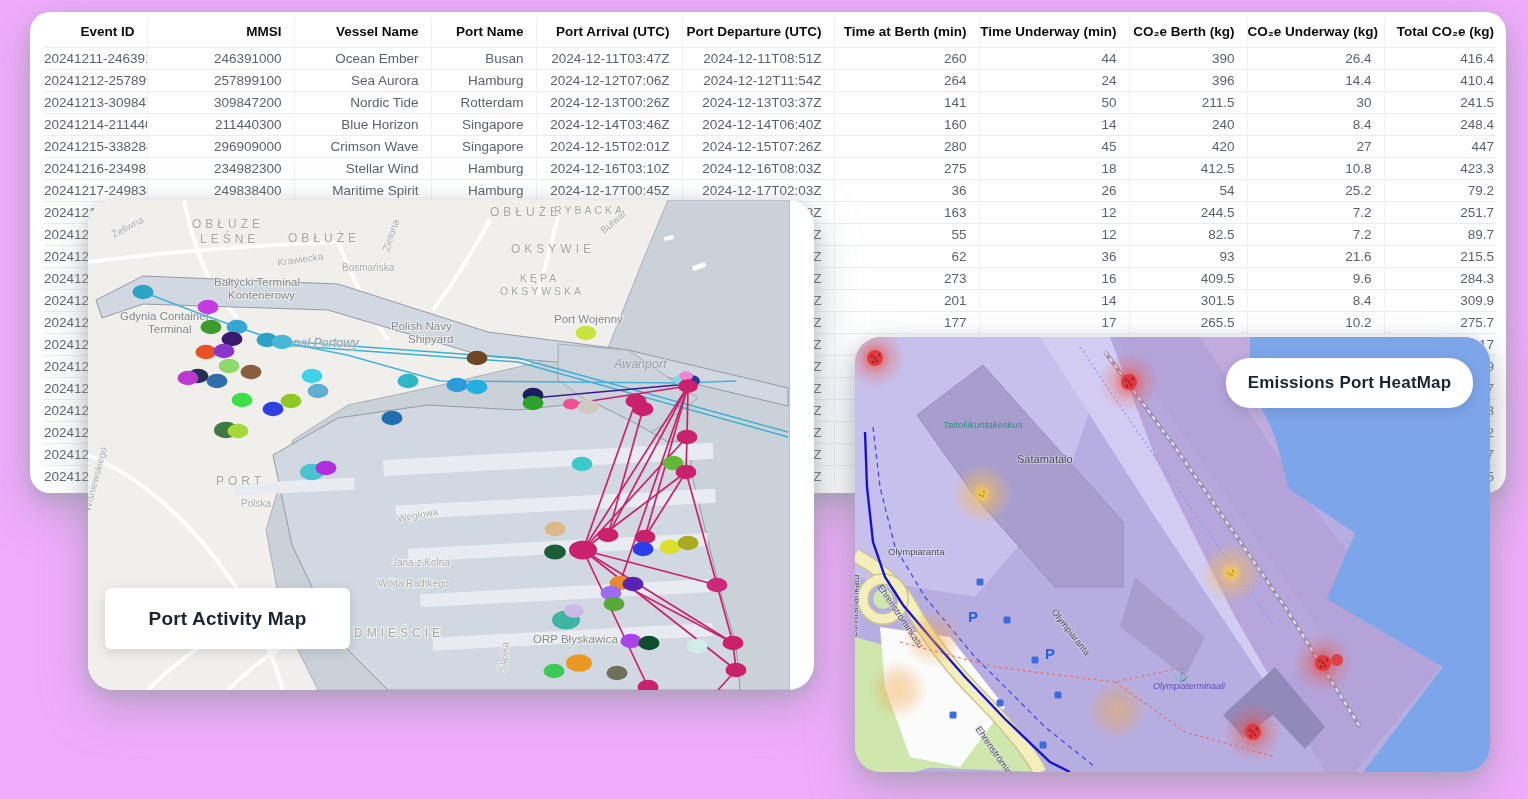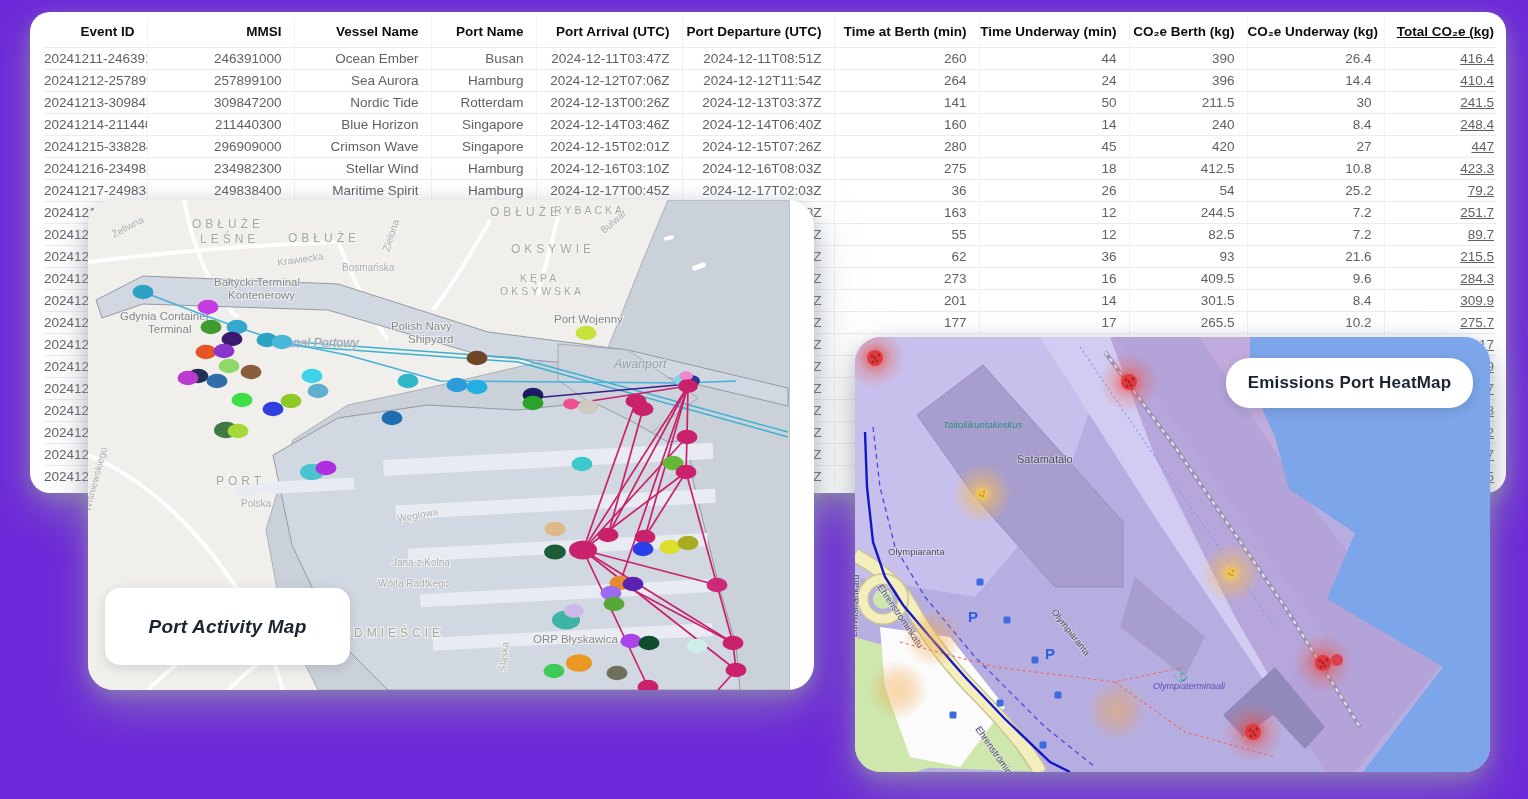--- a/index.html
+++ b/index.html
@@ -1,37 +1,37 @@
 <!DOCTYPE html>
 <html><head>
 <meta charset="utf-8">
 <style>
   html,body{margin:0;padding:0;background:#000;}
-  #stage{position:relative;width:1528px;height:799px;background:#6d28d9;overflow:hidden;
+  #stage{position:relative;width:1528px;height:799px;background:#f0abfc;overflow:hidden;
          font-family:"Liberation Sans",sans-serif;}
   .card{position:absolute;background:#fff;
         box-shadow:0 18px 44px rgba(148,156,166,.55),0 5px 16px rgba(148,156,166,.45);}
   
   .table-card{left:30px;top:12px;width:1476px;height:481px;border-radius:20px;
               overflow:hidden;box-sizing:border-box;padding:6px 10px 0 14px;}
   table{border-collapse:collapse;table-layout:fixed;width:1452px;font-size:13.5px;}
   thead th{font-weight:bold;color:#0d0d0d;text-align:right;height:27px;
            padding:0 12px 2px 0;white-space:nowrap;overflow:hidden;}
   tbody td{color:#5d6166;text-align:right;height:21px;padding:0 12px 0 0;
            border-top:1px solid #ececec;white-space:nowrap;overflow:hidden;}
   thead th+th, tbody td+td{border-left:1px solid #f1f1f1;}
-  thead th:last-child, tbody td:last-child{padding-right:2px;text-decoration:underline;}
+  thead th:last-child, tbody td:last-child{padding-right:2px;}
   
   .port-card{left:88px;top:200px;width:702px;height:490px;border-radius:26px;overflow:hidden;padding-left:24px;}
   .heat-card{left:855px;top:337px;width:635px;height:435px;border-radius:26px;overflow:hidden;}
   .map-svg{position:absolute;left:0;top:0;display:block;}
   .map-tag{position:absolute;background:#fff;display:flex;align-items:center;justify-content:center;
            color:#1b2431;font-weight:600;letter-spacing:.2px;
            box-shadow:0 3px 12px rgba(20,30,50,.14);}
-  .port-tag{left:17px;top:388px;width:245px;height:77px;border-radius:15px;font-size:19px;font-style:italic;}
+  .port-tag{left:17px;top:388px;width:245px;height:61px;border-radius:6px;font-size:19px;}
   .heat-tag{top:21px;right:17px;width:247px;height:50px;border-radius:24px;font-size:17px;}
   
   .pm-area{fill:#a5a7a2;font-size:12px;letter-spacing:4px;paint-order:stroke;stroke:rgba(245,244,240,.85);stroke-width:2.5px;}
   .pm-area-sm{fill:#a5a7a2;font-size:10.5px;letter-spacing:3px;paint-order:stroke;stroke:rgba(245,244,240,.85);stroke-width:2.5px;}
   .pm-street{fill:#a9aeb3;font-size:10px;paint-order:stroke;stroke:rgba(245,244,240,.8);stroke-width:2px;}
   .pm-poi{fill:#82898f;font-size:11.5px;paint-order:stroke;stroke:rgba(245,244,240,.8);stroke-width:2px;}
   .pm-water{fill:#98a2ac;font-size:12.5px;font-style:italic;paint-order:stroke;stroke:rgba(220,225,230,.6);stroke-width:2px;}
   
   .hm-street{fill:#4c4c58;font-size:9.5px;paint-order:stroke;stroke:rgba(230,228,245,.6);stroke-width:1.6px;}
   .hm-poi{fill:#4a4a52;font-size:11px;paint-order:stroke;stroke:rgba(230,228,245,.6);stroke-width:1.6px;}

